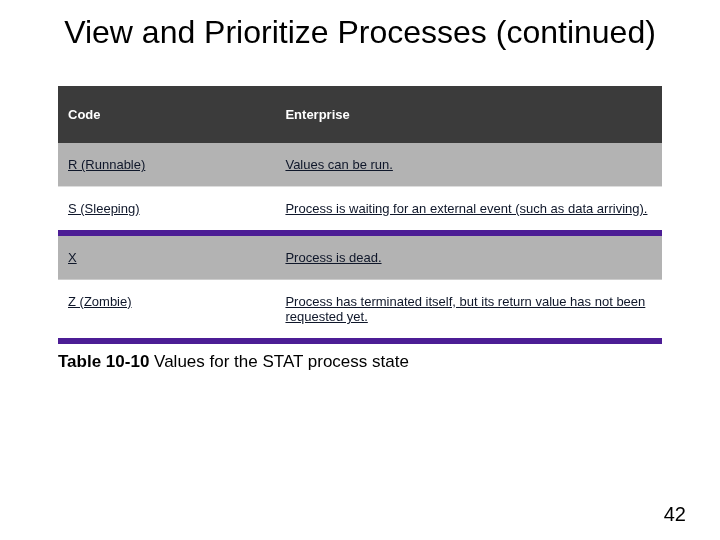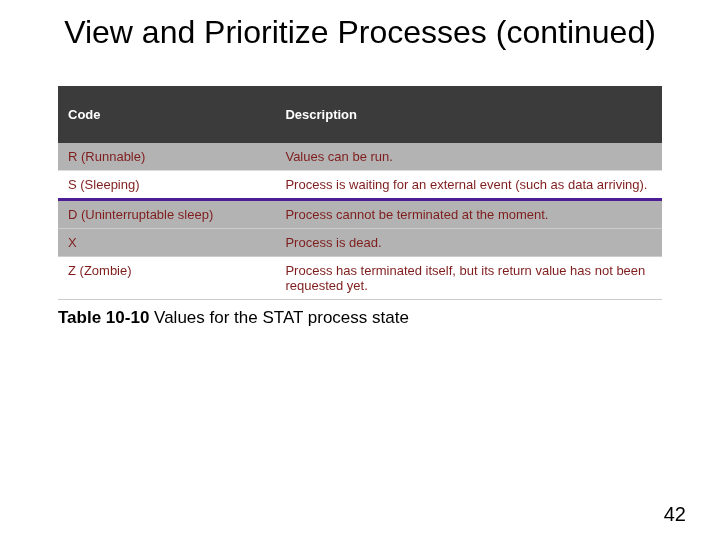--- a/index.html
+++ b/index.html
@@ -4,24 +4,24 @@
 <style>
   * { box-sizing: border-box; margin: 0; padding: 0; }
   html, body { width: 720px; height: 540px; background: #fff; font-family: Arial, Helvetica, sans-serif; color: #000; }
   .slide { position: relative; width: 720px; height: 540px; }
   .title { font-size: 32px; font-weight: 400; text-align: center; line-height: 1.25; padding: 12px 40px 0 40px; }
   .table-wrap { padding: 0 58px; margin-top: 34px; }
   table { width: 100%; border-collapse: collapse; font-size: 13px; table-layout: fixed; }
   col.code { width: 36%; }
   col.desc { width: 64%; }
   thead th { background: #3b3b3b; color: #fff; text-align: left; font-weight: 700; padding: 21px 10px; font-size: 13px; }
-  tbody td { padding: 6px 10px; vertical-align: top; color: #7f1d1d; }
+  tbody td { padding: 14px 10px; vertical-align: top; color: #0f172a; text-decoration: underline; }
   tbody tr.gray td { background: #b3b3b3; }
   tbody tr.white td { background: #fff; }
-  tbody tr.white td { border-top: 1px solid #ddd; border-bottom: 3px solid #4c1d95; }
+  tbody tr.white td { border-top: 1px solid #ddd; border-bottom: 6px solid #4c1d95; }
   tbody tr:nth-child(3) td, tbody tr:nth-child(5) td { border-top: 1px solid #ccc; border-bottom: 1px solid #ccc; }
   .caption { font-size: 17px; margin: 8px 58px 0 58px; }
   .caption .bold { font-weight: 700; }
   .footer { position: absolute; left: 58px; bottom: 28px; font-size: 17px; }
   .pagenum { position: absolute; right: 34px; bottom: 14px; font-size: 20px; }
 </style>
 </head>
 <body>
 
 <div class="slide">
@@ -30,35 +30,31 @@
 
   <div class="table-wrap">
     <table>
       <colgroup>
           <col class="code">
           <col class="desc">
         </colgroup>
       <thead>
         <tr>
           <th>Code</th>
-          <th>Description</th>
+          <th>Enterprise</th>
         </tr>
       </thead>
       <tbody>
         <tr class="gray">
           <td>R (Runnable)</td>
           <td>Values can be run.</td>
         </tr>
         <tr class="white">
           <td>S (Sleeping)</td>
           <td>Process is waiting for an external event (such as data arriving).</td>
-        </tr>
-        <tr class="gray">
-          <td>D (Uninterruptable sleep)</td>
-          <td>Process cannot be terminated at the moment.</td>
         </tr>
         <tr class="gray">
           <td>X</td>
           <td>Process is dead.</td>
         </tr>
         <tr class="white">
           <td>Z (Zombie)</td>
           <td>Process has terminated itself, but its return value has not been requested yet.</td>
         </tr>
       </tbody>

